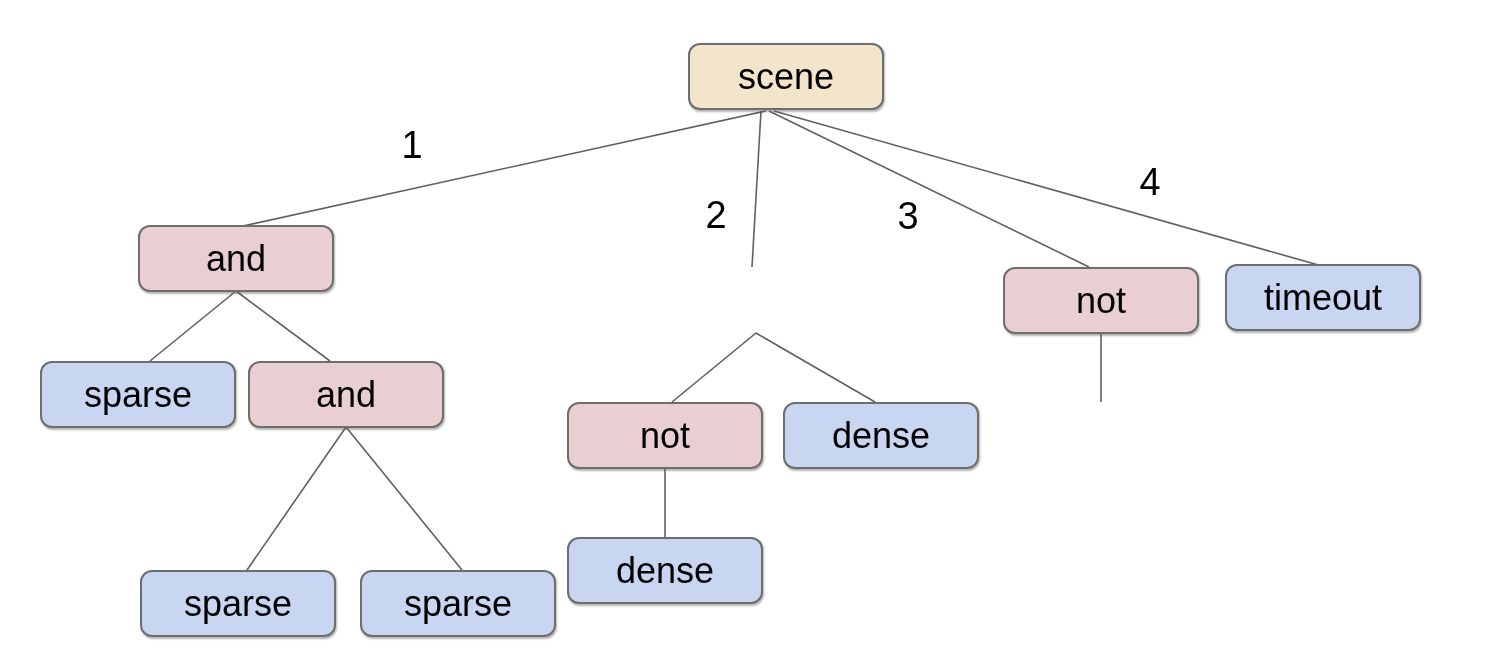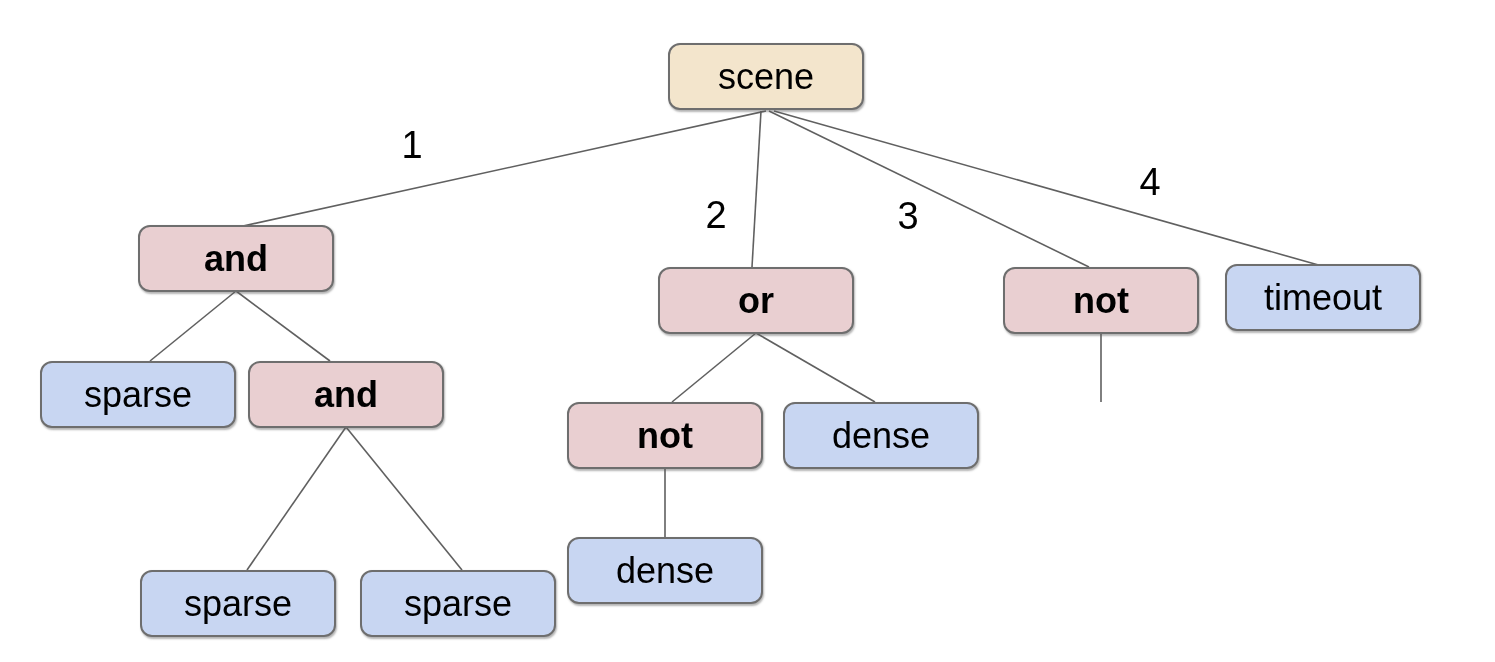--- a/index.html
+++ b/index.html
@@ -33,22 +33,22 @@
     border: 2px solid #6e6e6e;
     border-radius: 12px;
     display: flex;
     align-items: center;
     justify-content: center;
     font-size: 36px;
     color: #000000;
     box-shadow: 1px 1.5px 2px rgba(90,90,90,0.45);
     white-space: nowrap;
   }
-  .node.root { background: #f3e5cc; }
-  .node.op   { background: #e9cfd1; font-weight: bold; }
+  .node.root { background: #f3e5cc; margin-left: 20px; }
+  .node.op   { background: #e9cfd1; }
   .node.leaf { background: #c8d6f2; text-align: right; }
   .edge-label {
     position: absolute;
     transform: translate(-50%, -50%);
     font-size: 38px;
     color: #000000;
     line-height: 1;
   }
 </style>
 </head>
@@ -72,21 +72,20 @@
   </svg>
 
   <span class="edge-label" style="left:412px; top:145px">1</span>
   <span class="edge-label" style="left:716px; top:215px">2</span>
   <span class="edge-label" style="left:908px; top:216px">3</span>
   <span class="edge-label" style="left:1150px; top:182px">4</span>
 
   <div class="node root" style="left:668px;  top:43px">scene</div>
 
   <div class="node op" style="left:138px;  top:225px">and</div>
-  <div class="node op" style="left:658px;  top:267px">or</div>
   <div class="node op" style="left:1003px; top:267px">not</div>
   <div class="node leaf" style="left:1225px; top:264px">timeout</div>
 
   <div class="node leaf" style="left:40px;   top:361px">sparse</div>
   <div class="node op" style="left:248px;  top:361px">and</div>
   <div class="node op" style="left:567px;  top:402px">not</div>
   <div class="node leaf" style="left:783px;  top:402px">dense</div>
 
   <div class="node leaf" style="left:140px;  top:570px">sparse</div>
   <div class="node leaf" style="left:360px;  top:570px">sparse</div>

